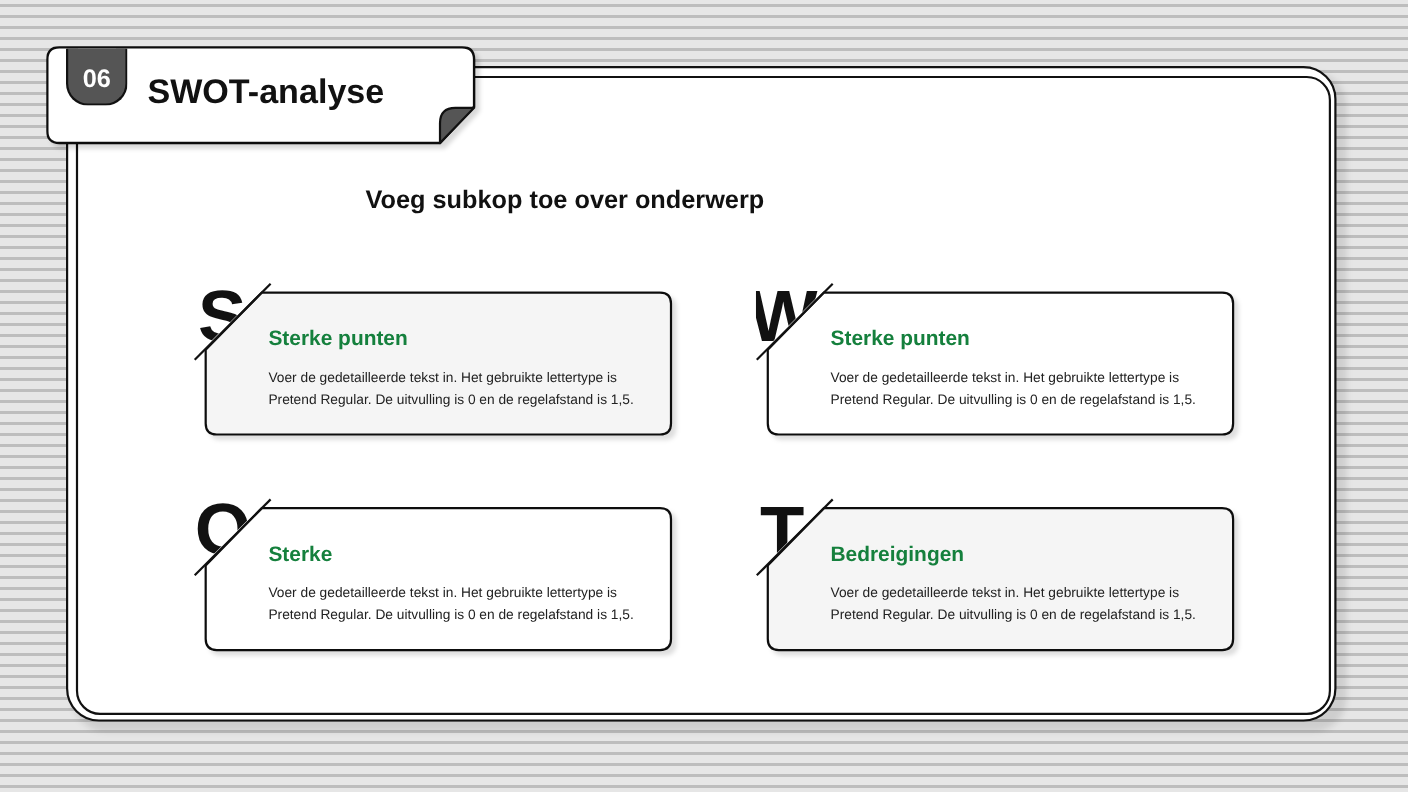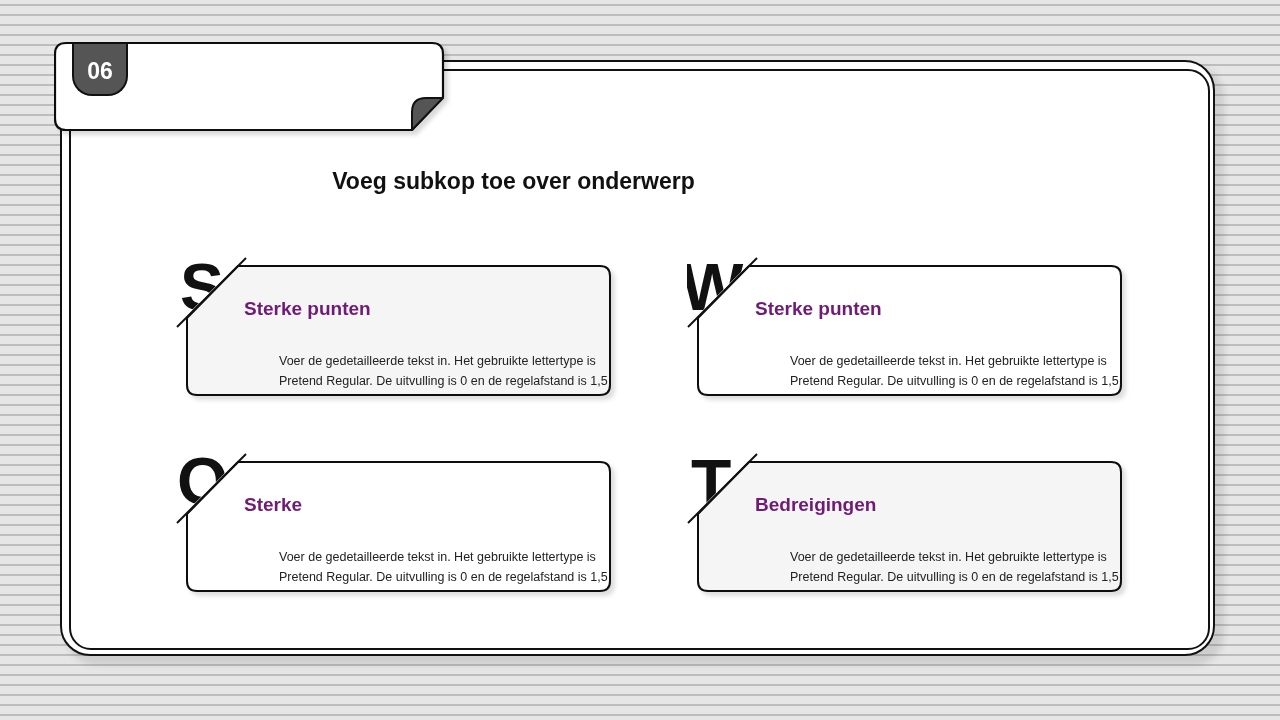--- a/index.html
+++ b/index.html
@@ -15,21 +15,21 @@
   }
   .frame-outer {
     position:absolute; left:60px; top:60px; width:1155px; height:596px;
     border:2.5px solid #111; border-radius:30px; background:#fff; box-sizing:border-box;
   }
   .frame-inner {
     position:absolute; left:69px; top:69px; width:1141px; height:581px;
     border:2px solid #111; border-radius:22px; background:#fff; box-sizing:border-box;
   }
   .tab {
-    position:absolute; left:54px; top:42px; width:390px; height:89px;
+    position:absolute; left:42px; top:42px; width:390px; height:89px;
     box-sizing:border-box;
   }
   .tab svg { position:absolute; left:0; top:0; }
   .badge {
     position:absolute; left:18px; top:2px; width:56px; height:52px;
     background:#555; border:2px solid #111; border-top:none; box-sizing:border-box;
     border-radius:0 0 20px 20px; color:#fff; font-size:23px; font-weight:bold;
     display:flex; align-items:center; justify-content:center; padding-top:4px;
   }
   .tab-title {
@@ -45,46 +45,47 @@
   }
   .card svg.shape { position:absolute; left:0; top:0; overflow:visible; }
   .card .letter {
     position:absolute; font-size:66px; font-weight:bold; color:#111; line-height:1;
     left:0; top:0;
   }
   .card .letter-wrap {
     position:absolute; left:0; top:0; width:80px; height:80px; overflow:hidden;
   }
   .card .title {
-    position:absolute; left:68px; top:42px; font-size:19px; font-weight:bold; color:#701a75;
+    position:absolute; left:68px; top:42px; font-size:19px; font-weight:bold; color:#15803d;
     white-space:nowrap;
   }
   .card .body {
-    position:absolute; left:68px; top:96px; width:360px; font-size:12.5px; line-height:19.5px;
-    color:#222; white-space:nowrap;margin-left:35px;
+    position:absolute; left:68px; top:78px; width:360px; font-size:12.5px; line-height:19.5px;
+    color:#222; white-space:nowrap;
   }
 </style>
 </head>
 <body>
 
 <div class="frame-shadow"></div>
 <div class="frame-outer"></div>
 <div class="frame-inner"></div>
 
 <div class="tab">
   <svg width="400" height="100" viewBox="0 0 400 100">
     <defs>
       <filter id="tabshadow" x="-5%" y="-5%" width="115%" height="130%">
         <feDropShadow dx="4" dy="4" stdDeviation="2" flood-color="#000" flood-opacity="0.15"></feDropShadow>
       </filter>
     </defs>
     <path d="M12 1 H378 Q389 1 389 12 V55 L358 88 H12 Q1 88 1 77 V12 Q1 1 12 1 Z" fill="#fff" stroke="#111" stroke-width="2.2" filter="url(#tabshadow)"></path>
     <path d="M358 88 V70 Q358 56 372 56 H389 Z" fill="#555" stroke="#111" stroke-width="2" stroke-linejoin="round"></path>
   </svg>
   <div class="badge">06</div>
+  <div class="tab-title">SWOT-analyse</div>
 </div>
 
 <div class="subheading">Voeg subkop toe over onderwerp</div>
 
 <div class="card" style="left:176px; top:256px;">
   <svg class="shape" width="450" height="150">
     <defs>
       <filter id="cs1" x="-5%" y="-5%" width="115%" height="130%">
         <feDropShadow dx="4" dy="4" stdDeviation="2" flood-color="#000" flood-opacity="0.13"></feDropShadow>
       </filter>

